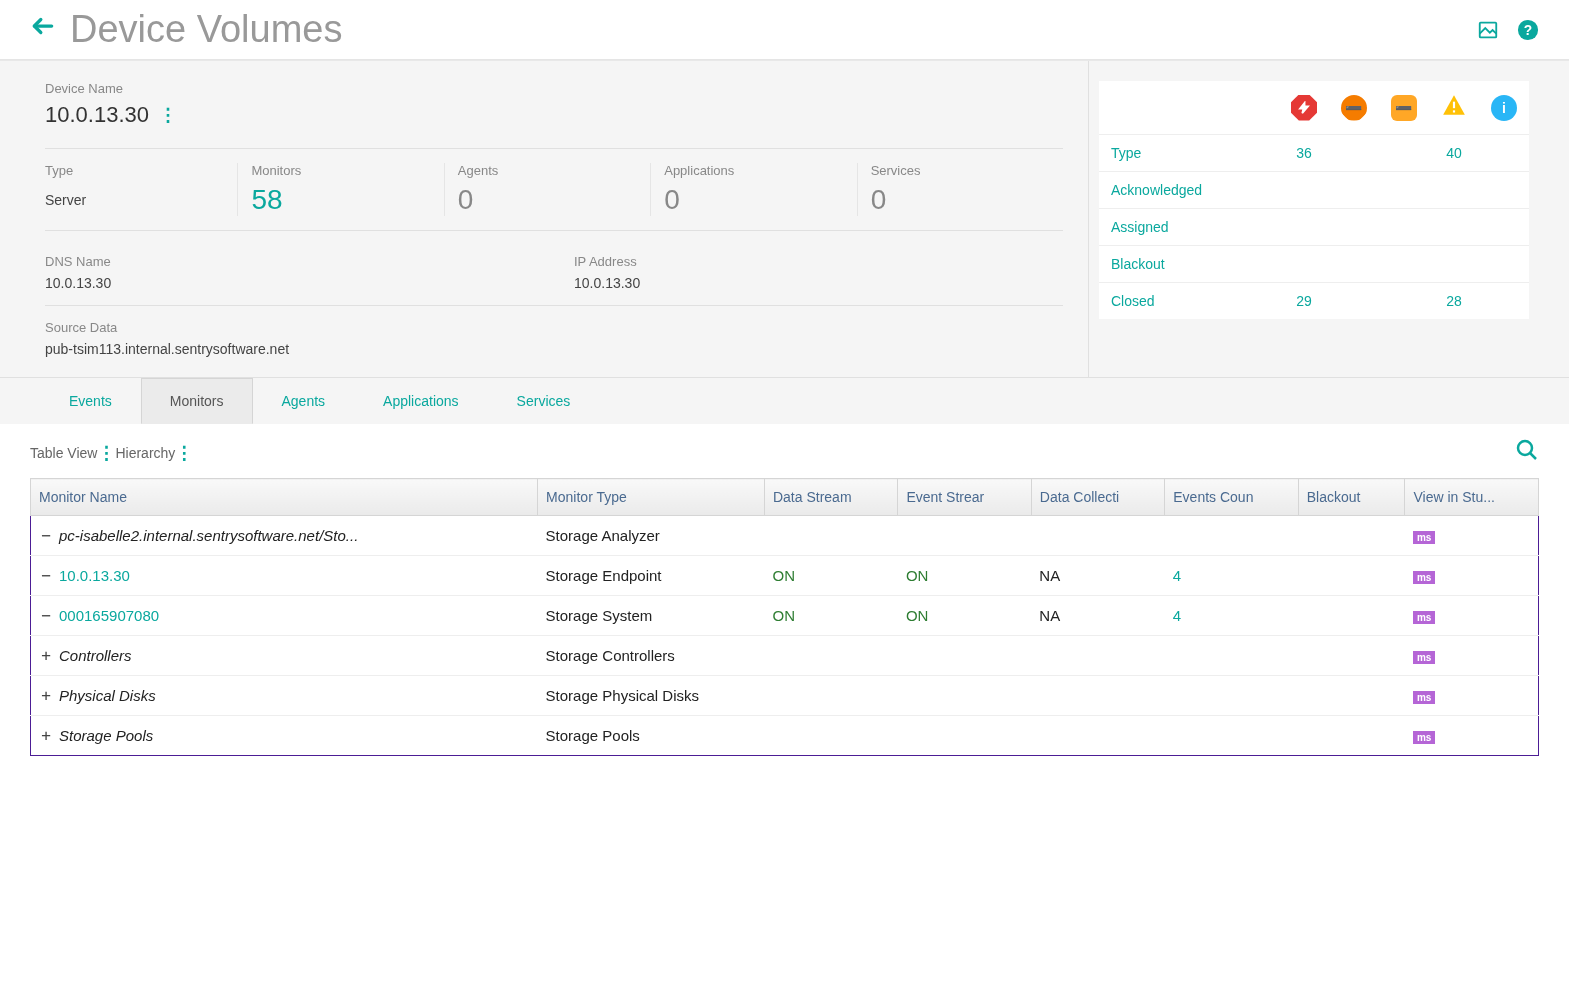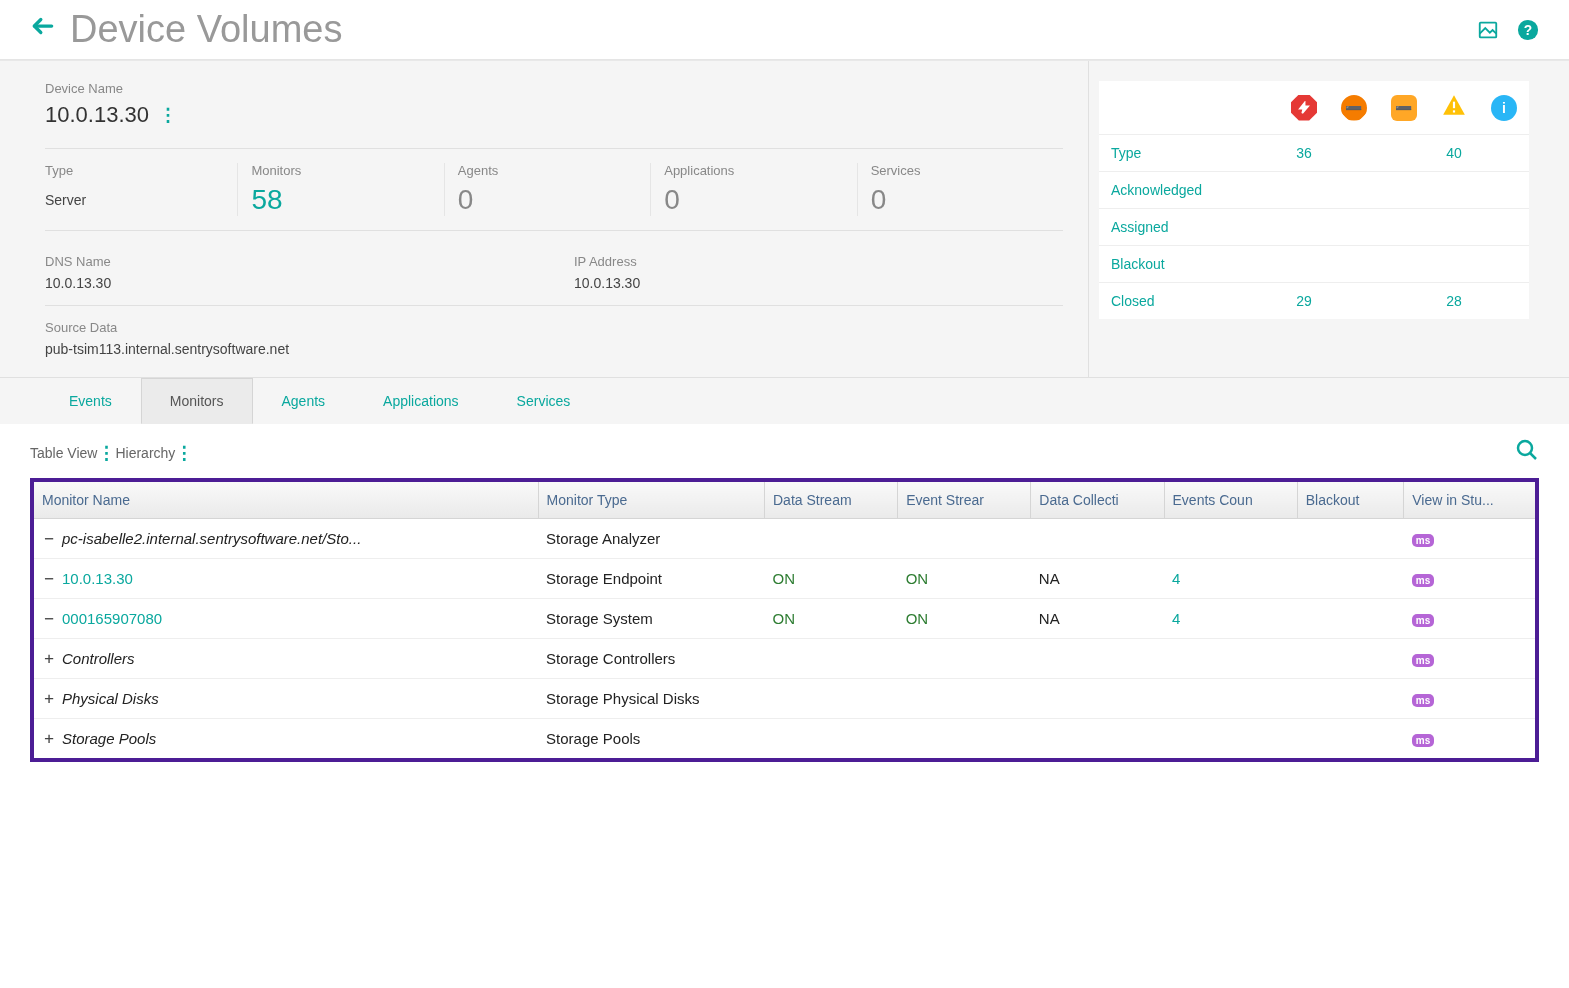--- a/index.html
+++ b/index.html
@@ -40,29 +40,29 @@
 .sev-minor{background:#ffa726;border-radius:6px}
 .sev-info{background:#29b6f6}
 .tab-bar{display:flex;background:#f5f5f5;border-top:1px solid #e0e0e0;padding-left:40px}
 .tab{padding:14px 28px;color:#0aa89e;cursor:pointer;font-size:14px;border:1px solid transparent}
 .tab.active{background:#ebebeb;border:1px solid #d5d5d5;border-bottom:1px solid #ebebeb;color:#555}
 .view-bar{display:flex;align-items:center;justify-content:space-between;padding:14px 30px 10px 30px;background:#fff}
 .view-opts{display:flex;align-items:center;}
 .view-opt{color:#666;font-size:14px}
 .search-icon{color:#0aa89e;font-size:22px;cursor:pointer}
 .grid-wrap{padding:0 30px 20px 30px;background:#fff}
-.grid{width:100%;border:4px solid #4c1d95;border-collapse:collapse}
+.grid{width:100%;border:1px solid #4c1d95;border-collapse:collapse}
 .grid th{background:linear-gradient(#f9f9f9,#eaeaea);border:1px solid #d5d5d5;padding:10px 8px;text-align:left;color:#4a6a90;font-weight:normal;font-size:14px;white-space:nowrap;overflow:hidden}
 .grid td{border-bottom:1px solid #eee;padding:10px 8px;font-size:15px;color:#222;vertical-align:middle}
 .grid tr:last-child td{border-bottom:none}
 .tree-toggle{display:inline-block;width:14px;text-align:center;font-size:16px;cursor:pointer;color:#444;margin-right:6px;font-family:monospace}
 .monitor-name{font-style:italic}
 .monitor-link{color:#0aa89e;cursor:pointer;font-style:normal}
 .on-val{color:#2e7d32;font-weight:500}
-.studio-badge{display:inline-block;background:#b565d6;color:#fff;font-size:10px;padding:1px 4px;border-radius:5px;font-weight:bold;cursor:pointer}
+.studio-badge{display:inline-block;background:#b565d6;color:#fff;font-size:10px;padding:1px 4px;border-radius:0;font-weight:bold;cursor:pointer}
 .indent-1{padding-left:30px}
 .indent-2{padding-left:56px}
 .indent-3{padding-left:80px}
 .indent-4{padding-left:100px}
 .count-link{color:#0aa89e;cursor:pointer}
 </style>
 </head>
 <body>
 
 <div class="topbar">

